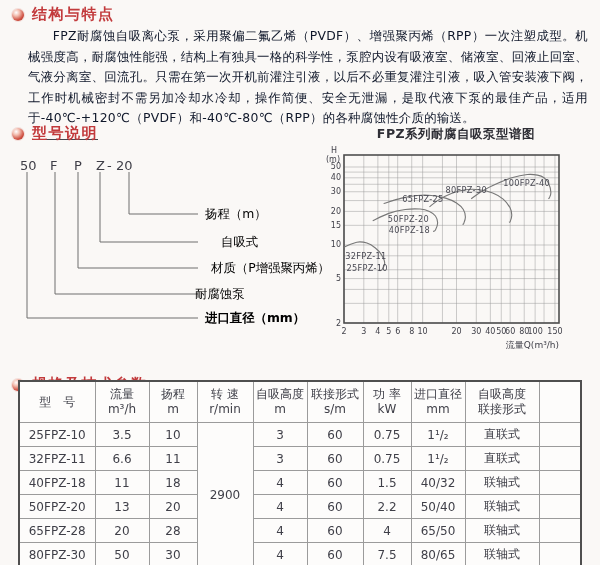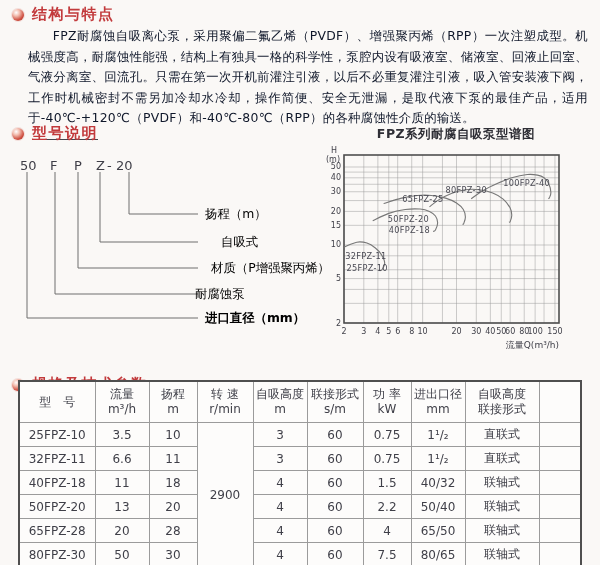--- a/index.html
+++ b/index.html
@@ -193,21 +193,21 @@
           </th>
           <th>
             <div>联接形式</div>
             <div>s/m</div>
           </th>
           <th>
             <div>功 率</div>
             <div>kW</div>
           </th>
           <th>
-            <div>进出口径</div>
+            <div>进口直径</div>
             <div>mm</div>
           </th>
           <th>
             <div>自吸高度</div>
             <div>联接形式</div>
           </th>
           <th>
             <div></div>
           </th>
         </tr>

